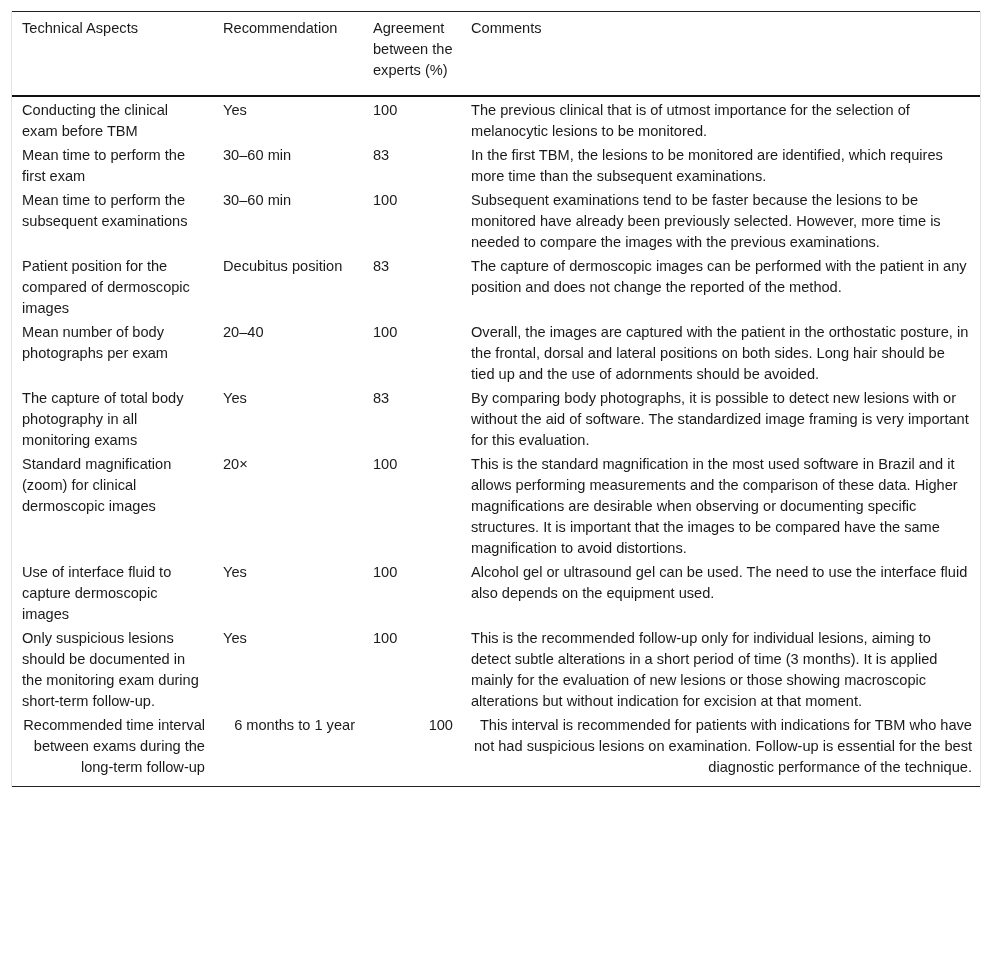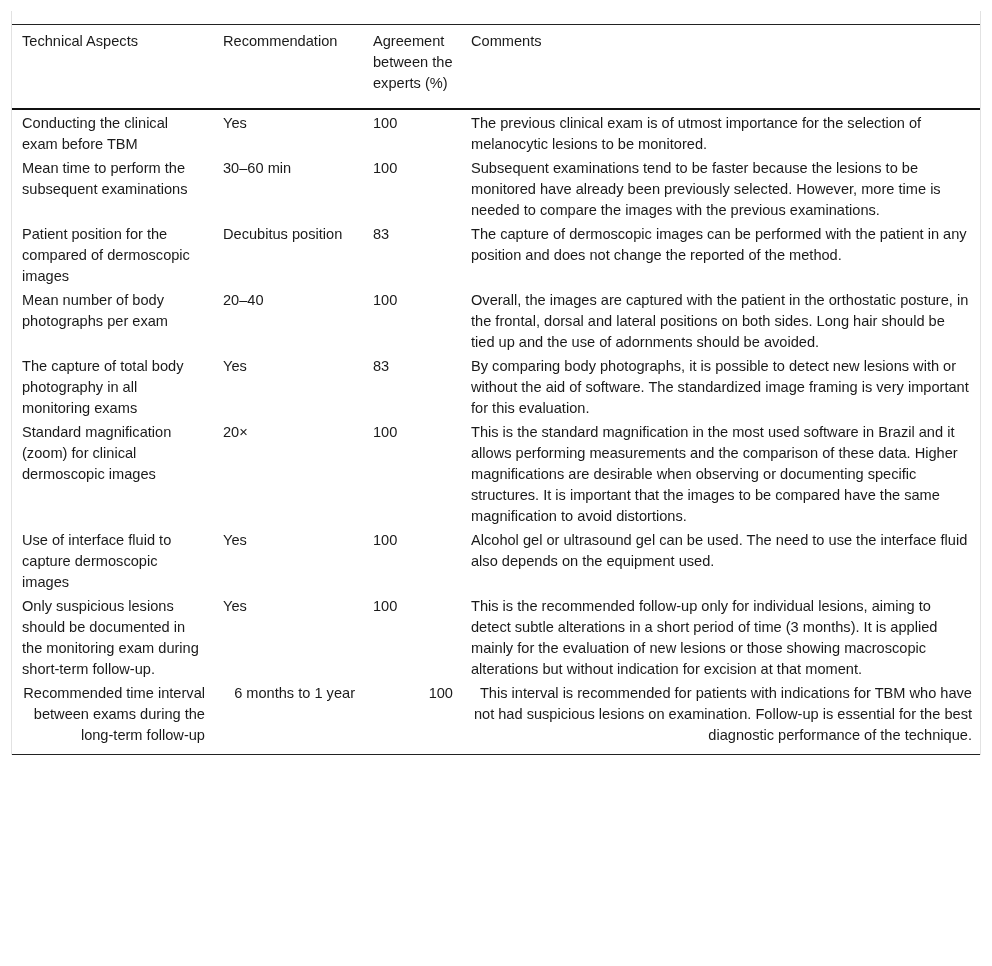--- a/index.html
+++ b/index.html
@@ -22,21 +22,20 @@
       top: 11px;
       width: 970px;
       border-left: 1px solid #e2e2e2;
       border-right: 1px solid #e2e2e2;
       box-sizing: border-box;
     }
     table {
       width: 100%;
       border-collapse: collapse;
       table-layout: fixed;
-      margin-top: 13px;
     }
     thead th {
       text-align: left;
       font-weight: normal;
       vertical-align: top;
       border-top: 1px solid #222;
       border-bottom: 2px solid #111;
       padding: 6px 8px 4px 10px;
       line-height: 21px;
       height: 84px;
@@ -75,21 +74,27 @@
         <th>Recommendation</th>
         <th>Agreement between the experts (%)</th>
         <th>Comments</th>
       </tr>
     </thead>
     <tbody>
       <tr>
         <td>Conducting the clinical exam before TBM</td>
         <td>Yes</td>
         <td>100</td>
-        <td><span>The previous clinical exam is of utmost importance for the selection of melanocytic lesions to be monitored.</span></td>
+        <td><span>The previous clinical that is of utmost importance for the selection of melanocytic lesions to be monitored.</span></td>
+      </tr>
+      <tr>
+        <td>Mean time to perform the first exam</td>
+        <td>30–60 min</td>
+        <td>83</td>
+        <td><span>In the first TBM, the lesions to be monitored are identified, which requires more time than the subsequent examinations.</span></td>
       </tr>
       <tr>
         <td>Mean time to perform the subsequent examinations</td>
         <td>30–60 min</td>
         <td>100</td>
         <td><span>Subsequent examinations tend to be faster because the lesions to be monitored have already been previously selected. However, more time is needed to compare the images with the previous examinations.</span></td>
       </tr>
       <tr>
         <td>Patient position for the compared of dermoscopic images</td>
         <td>Decubitus position</td>

